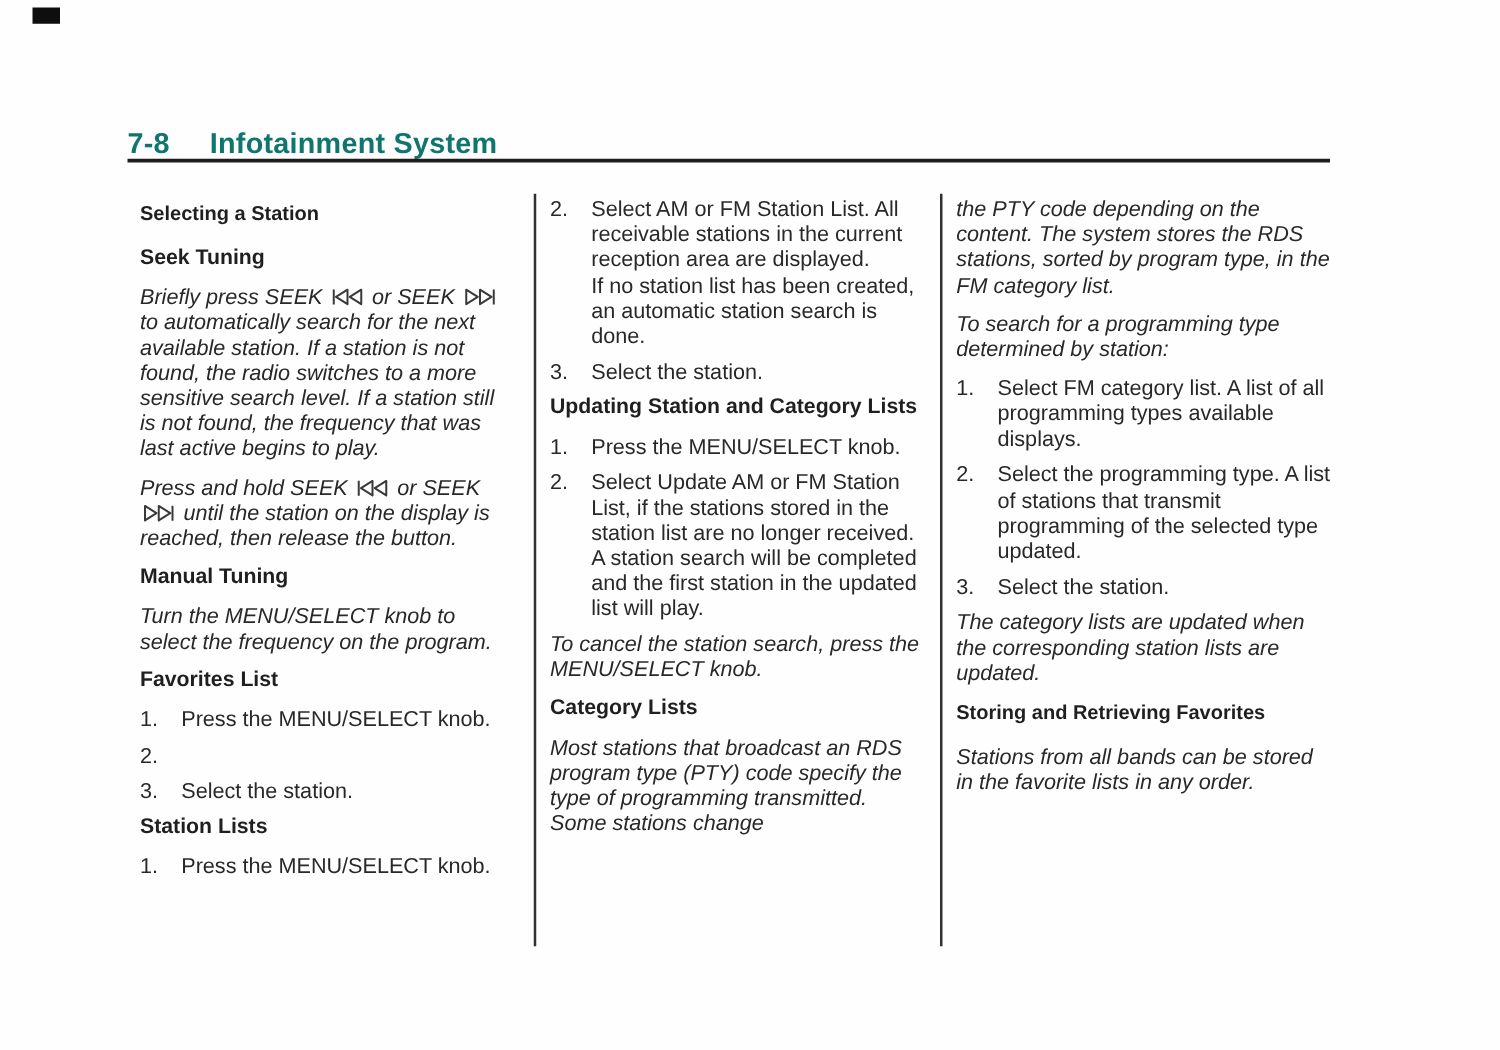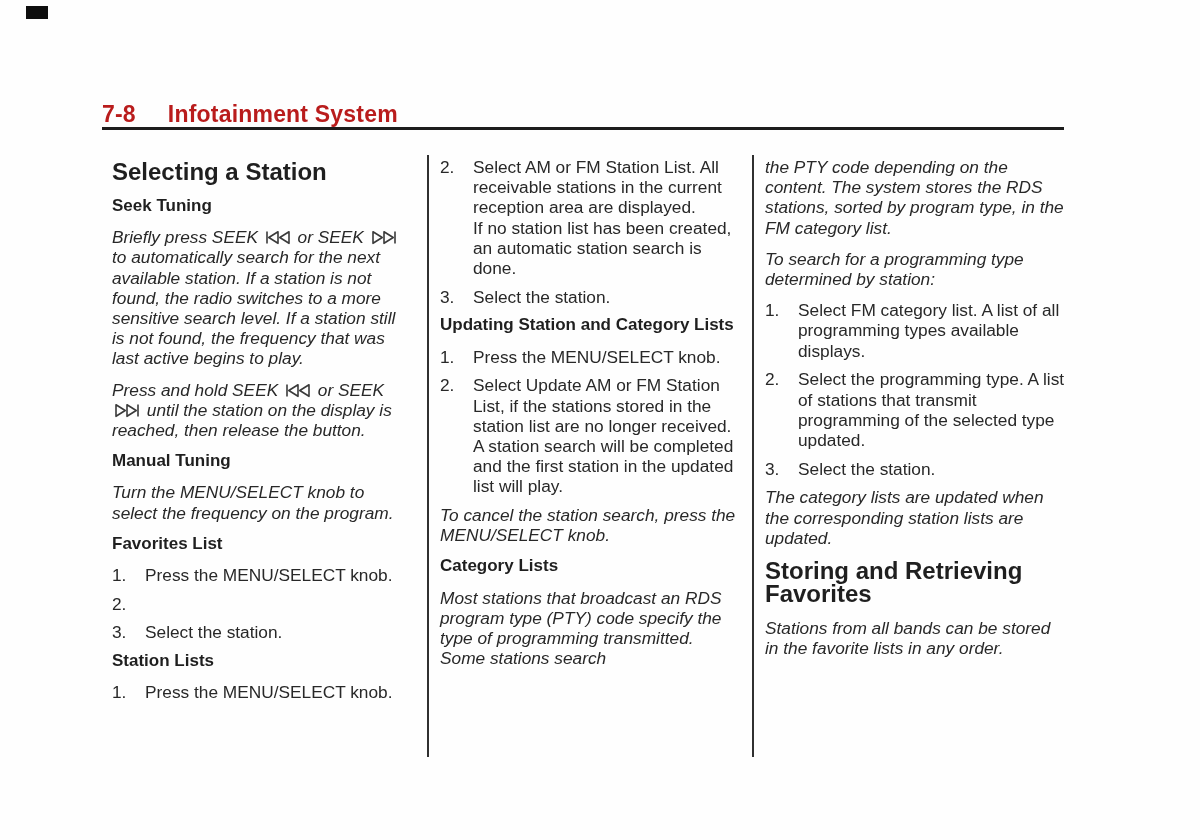--- a/index.html
+++ b/index.html
@@ -6,30 +6,30 @@
   body{
     width:1200px;height:840px;position:relative;overflow:hidden;
     background:#fefefe;
     font-family:"Liberation Sans","DejaVu Sans",sans-serif;
     color:#282828;
     -webkit-font-smoothing:antialiased;
   }
   .page{position:absolute;inset:0;}
   .corner-mark{position:absolute;left:26px;top:6px;width:22px;height:13px;background:#0e0e0e;}
   .header{position:absolute;left:102px;top:101px;display:flex;gap:32px;
-          font-size:23px;font-weight:700;color:#b91c1c;letter-spacing:.2px;}
+          font-size:23px;font-weight:700;color:#0f766e;letter-spacing:.2px;}
   .header-rule{position:absolute;left:102px;top:127px;width:962px;height:3px;background:#1d1d1d;}
   .divider{position:absolute;top:155px;height:602px;width:2px;background:#303030;}
   .divider.d1{left:427px;}
   .divider.d2{left:752px;}
   .col{position:absolute;top:157px;font-size:17.3px;line-height:20.2px;}
   .col.c1{left:112px;width:299px;}
   .col.c2{left:440px;width:300px;}
   .col.c3{left:765px;width:301px;}
-  .h1{font-size:24px;line-height:23px;font-weight:700;color:#1f1f1f;margin:3px 0 13px 0;}
+  .h1{font-size:16px;line-height:23px;font-weight:700;color:#1f1f1f;margin:3px 0 13px 0;}
   .h2{font-size:17px;line-height:20.2px;font-weight:700;color:#1f1f1f;margin:3px 0 11px 0;}
   .p{margin:0 0 11px 0;font-style:italic;}
   .li{display:flex;margin:0 0 8.5px 0;}
   .num{flex:0 0 33px;}
   .li-text{flex:1 1 auto;}
   .seek{display:inline-block;vertical-align:-2px;margin:0 2px;}
   .seek svg{display:block;}
 </style>
 </head>
 <body>
@@ -98,21 +98,21 @@
       <div class="li">
         <span class="num">1.</span>
         <span class="li-text">Press the MENU/SELECT knob.</span>
       </div>
       <div class="li">
         <span class="num">2.</span>
         <span class="li-text">Select Update AM or FM Station List, if the stations stored in the station list are no longer received. A station search will be completed and the first station in the updated list will play.</span>
       </div>
       <div class="p">To cancel the station search, press the MENU/SELECT knob.</div>
       <div class="h2">Category Lists</div>
-      <div class="p">Most stations that broadcast an RDS program type (PTY) code specify the type of programming transmitted. Some stations search</div>
+      <div class="p">Most stations that broadcast an RDS program type (PTY) code specify the type of programming transmitted. Some stations change</div>
     </div>
   <div class="divider d2"></div>
   <div class="col c3">
       <div class="p">the PTY code depending on the content. The system stores the RDS stations, sorted by program type, in the FM category list.</div>
       <div class="p">To search for a programming type determined by station:</div>
       <div class="li">
         <span class="num">1.</span>
         <span class="li-text">Select FM category list. A list of all programming types available displays.</span>
       </div>
       <div class="li">

